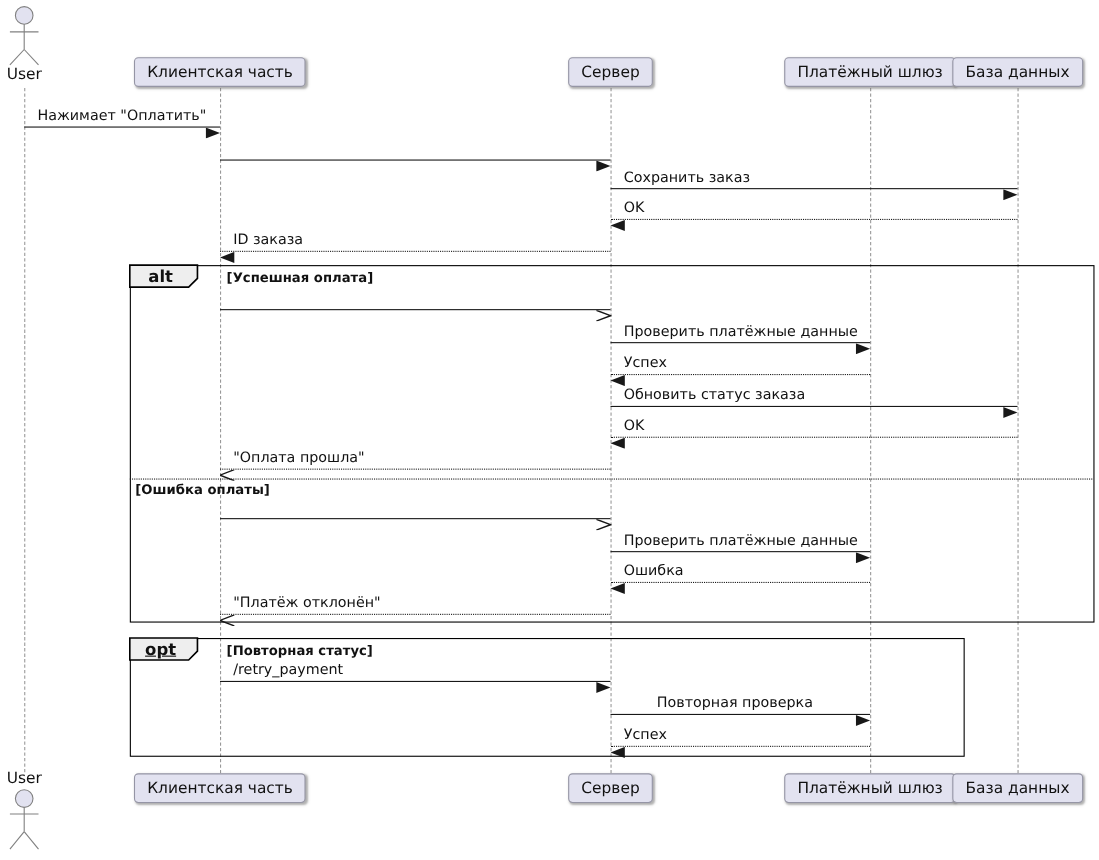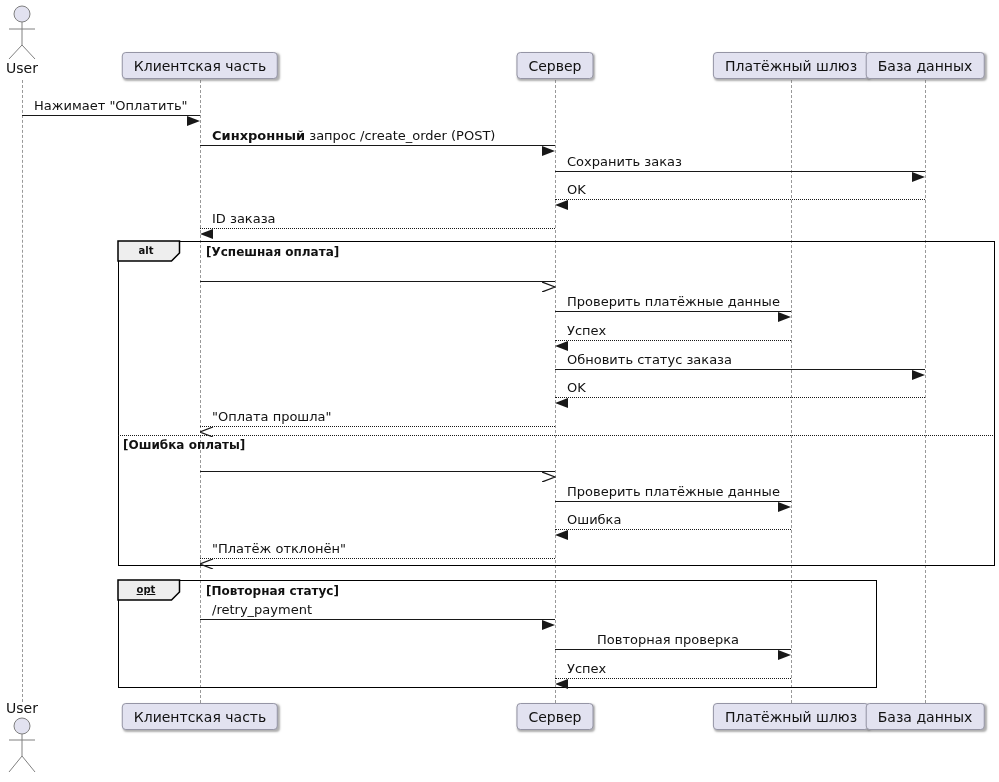--- a/index.html
+++ b/index.html
@@ -11,21 +11,21 @@
         height:27px;box-sizing:border-box;box-shadow:1.5px 1.5px 2px rgba(110,110,110,.55);z-index:6;}
   .msg-line{position:absolute;height:0;z-index:4;}
   .msg-line.solid{border-top:1px solid #181818;}
   .msg-line.dotted{border-top:1px dotted #181818;}
   .msg-label{position:absolute;font-size:13px;line-height:15px;white-space:nowrap;z-index:4;}
   .b{font-weight:bold;}
   .frame{position:absolute;border:1.5px solid #000;z-index:3;background:transparent;}
   .divider{position:absolute;border-top:1px dotted #1a1a1a;z-index:3;}
   .cond{position:absolute;font-size:12px;font-weight:bold;line-height:14px;white-space:nowrap;z-index:5;}
   .tag-wrap{position:absolute;z-index:5;}
-  .tag-label{position:absolute;font-size:10px;font-weight:bold;text-align:center;line-height:20px;z-index:6;}
+  .tag-label{position:absolute;font-size:15px;font-weight:bold;text-align:center;line-height:20px;z-index:6;}
   .ah{position:absolute;z-index:5;}
   .actor-label{position:absolute;font-size:14px;line-height:15px;text-align:center;z-index:6;}
   svg.actor{position:absolute;z-index:6;}
 </style>
 </head>
 <body>
 
 <div id="canvas">
 
   <svg class="actor" style="left:0;top:2px" width="46" height="60" viewBox="0 0 46 60">
@@ -79,21 +79,20 @@
     <div class="cond" style="left: 206px; top: 584px;">[Повторная статус]</div>
     <div class="msg-line solid" style="left: 22px; top: 115px; width: 178px;"></div>
     <div class="ah" style="left: 187px; top: 111px; width: 14px; height: 10px;"><svg width="14" height="10">
         <polygon points="0,0 13,5 0,10" fill="#181818"></polygon>
       </svg></div>
     <div class="msg-label" style="left: 34px; top: 98px;">Нажимает "Оплатить"</div>
     <div class="msg-line solid" style="left: 200px; top: 145px; width: 355px;"></div>
     <div class="ah" style="left: 542px; top: 141px; width: 14px; height: 10px;"><svg width="14" height="10">
         <polygon points="0,0 13,5 0,10" fill="#181818"></polygon>
       </svg></div>
-    <div class="msg-label" style="left: 212px; top: 128px;"><span class="b">Синхронный</span><span> запрос /create_order (POST)</span></div>
     <div class="msg-line solid" style="left: 555px; top: 171px; width: 370px;"></div>
     <div class="ah" style="left: 912px; top: 167px; width: 14px; height: 10px;"><svg width="14" height="10">
         <polygon points="0,0 13,5 0,10" fill="#181818"></polygon>
       </svg></div>
     <div class="msg-label" style="left: 567px; top: 154px;">Сохранить заказ</div>
     <div class="msg-line dotted" style="left: 555px; top: 199px; width: 370px;"></div>
     <div class="ah" style="left: 555px; top: 195px; width: 14px; height: 10px;"><svg width="14" height="10">
         <polygon points="13,0 0,5 13,10" fill="#181818"></polygon>
       </svg></div>
     <div class="msg-label" style="left: 567px; top: 182px;">OK</div>

